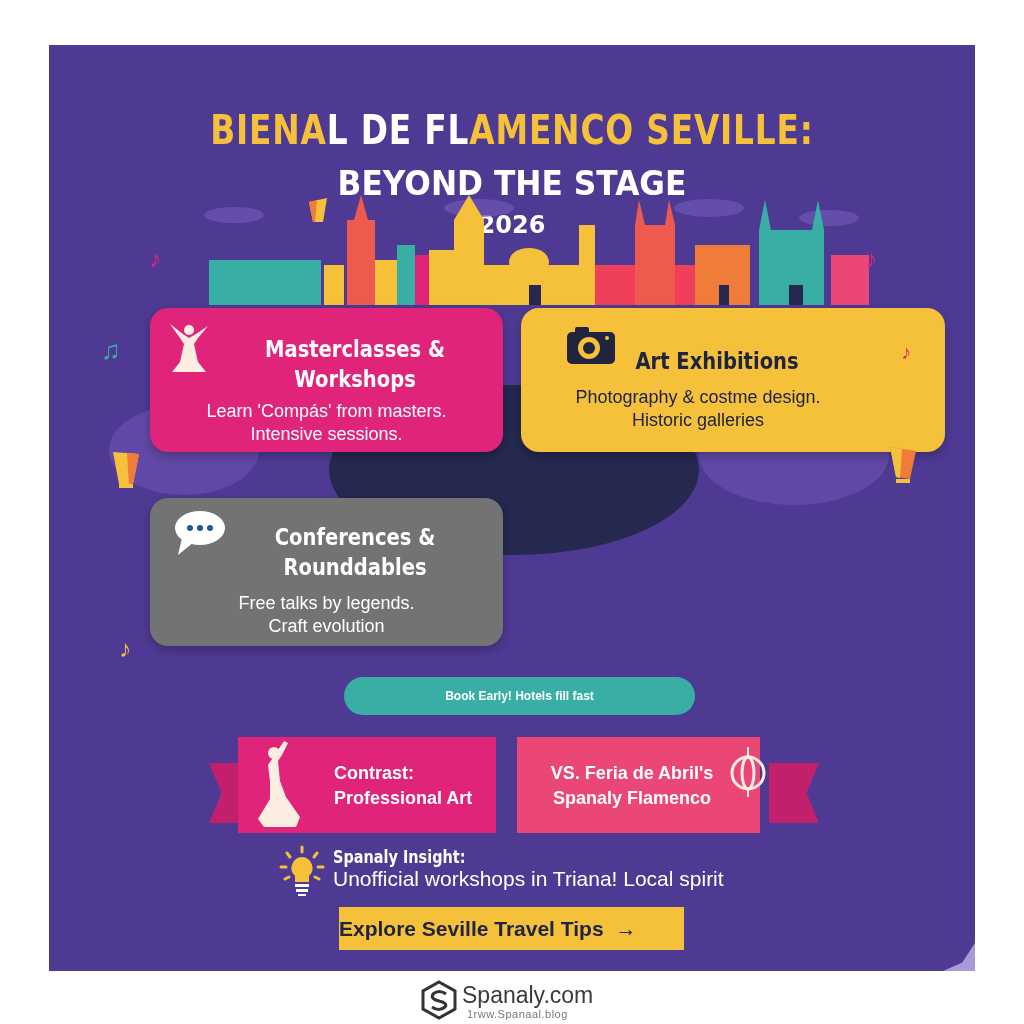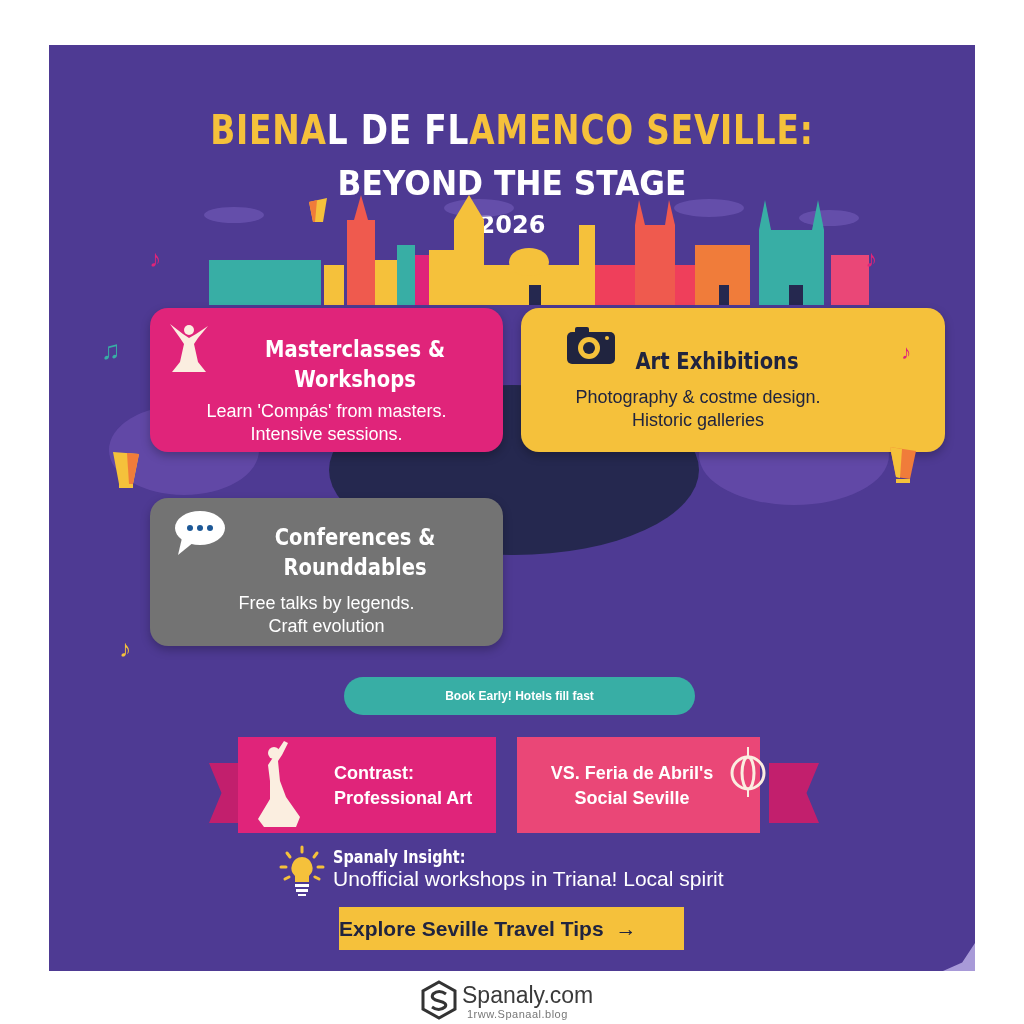--- a/index.html
+++ b/index.html
@@ -208,21 +208,21 @@
         </g>
     </svg>
     <div style="position:absolute;left:96px;top:24px;">
       <div>Contrast:</div>
       <div>Professional Art</div>
     </div>
   </div>
   <div class="banner banner-right">
     <div style="position:absolute;left:0;top:24px;width:230px;text-align:center;">
       <div>VS. Feria de Abril's</div>
-      <div>Social Seville</div>
+      <div>Spanaly Flamenco</div>
     </div>
     <svg style="position:absolute;left:212px;top:8px;" width="38" height="54" viewBox="0 0 38 54">
       <g fill="none" stroke="#fbeee0" stroke-width="3">
           <ellipse cx="19" cy="28" rx="16" ry="16"></ellipse>
           <ellipse cx="19" cy="28" rx="6" ry="16"></ellipse>
         </g>
       <line x1="19" y1="2" x2="19" y2="12" stroke="#fbeee0" stroke-width="2"></line>
         <line x1="19" y1="44" x2="19" y2="52" stroke="#fbeee0" stroke-width="2"></line>
     </svg>
   </div>

